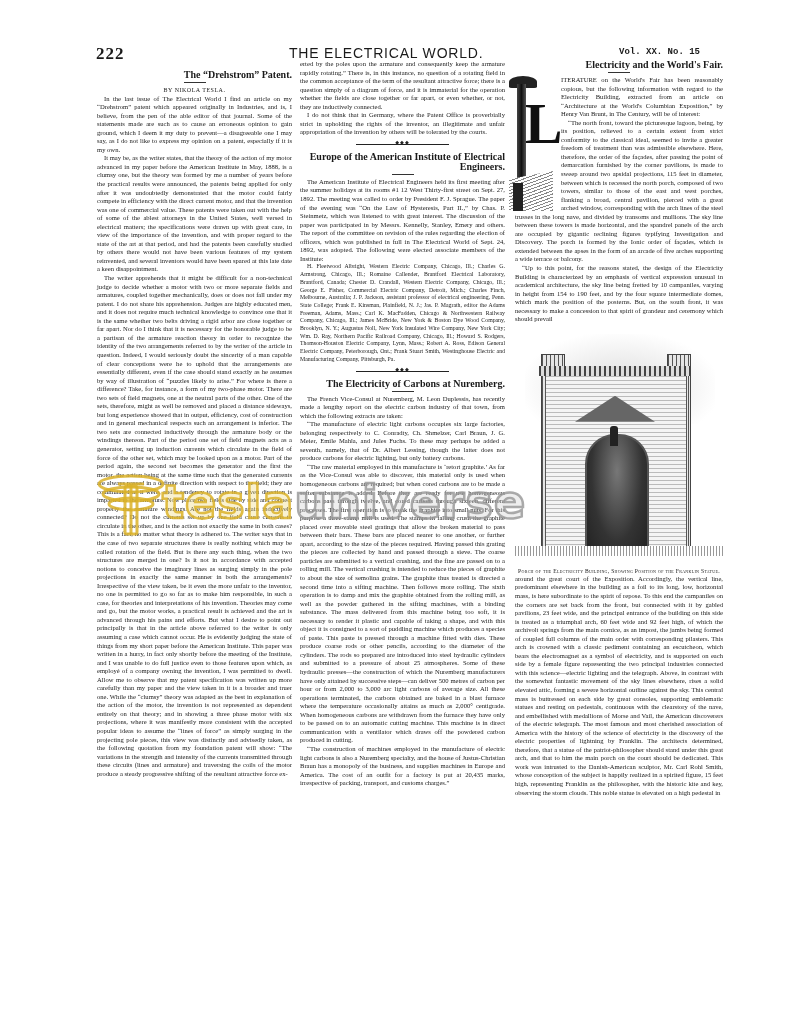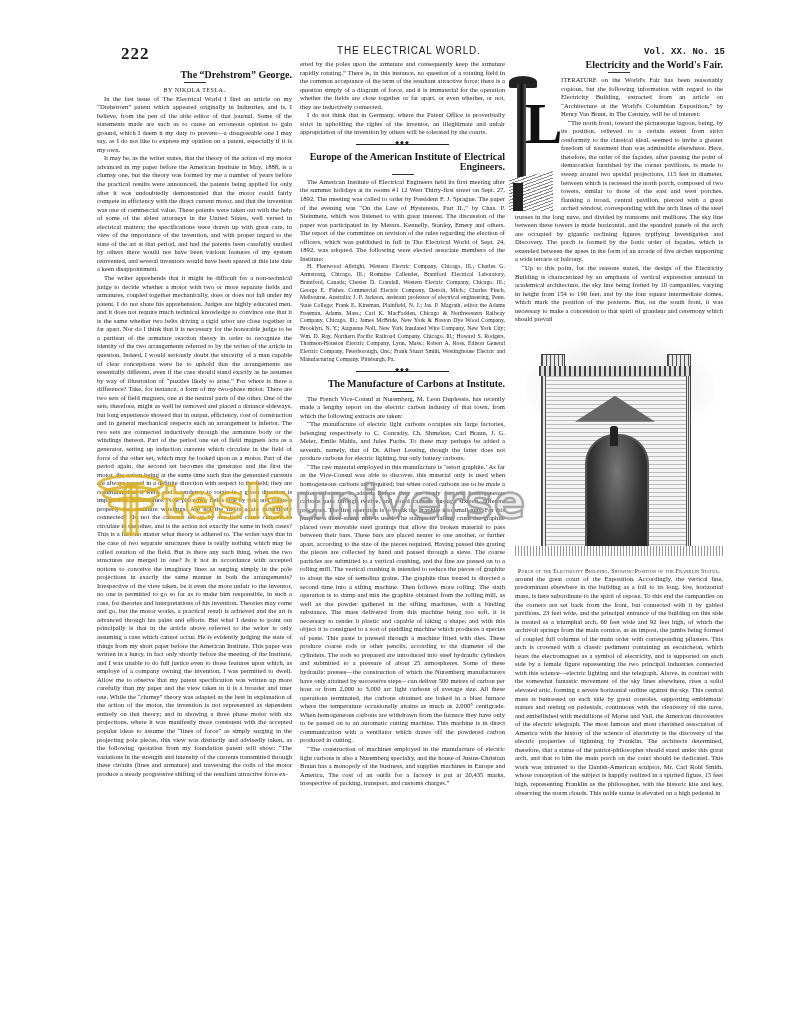--- a/index.html
+++ b/index.html
@@ -2,29 +2,29 @@
 <html><head>
   <meta charset="utf-8">
   <style>
     html, body { margin: 0; padding: 0; background: #ffffff; }
     body {
       width: 800px; height: 1035px; overflow: hidden; position: relative;
       font-family: "DejaVu Serif", "Liberation Serif", serif;
       color: #1a1a1a;
     }
     .page-header {
-      position: absolute; top: 44px; left: 96px; width: 600px; height: 20px; margin-left: 25px;
+      position: absolute; top: 44px; left: 96px; width: 600px; height: 20px;
     }
     .page-number {
       position: absolute; left: 0; top: 0;
       font-family: "Liberation Serif", serif; font-size: 17px; font-weight: bold; letter-spacing: 1px;
     }
     .journal-title {
-      position: absolute; left: 216px; top: 1px;
-      font-family: "Liberation Sans", sans-serif; font-size: 10px; letter-spacing: 0.8px;
+      position: absolute; left: 193px; top: 1px;
+      font-family: "Liberation Sans", sans-serif; font-size: 14px; letter-spacing: 0.8px;
     }
     .volume-info {
       position: absolute; right: -4px; top: 3px;
       font-family: Liberation Mono, monospace; font-size: 9px; font-weight: bold;
     }
     .col {
       position: absolute; top: 70px;
       font-family: "Liberation Serif", serif;
       font-size: 6.6px; line-height: 8.55px; text-align: justify;
       hyphens: auto;
@@ -139,38 +139,38 @@
 </head>
 <body>
 
 <div class="page-header">
   <span class="page-number">222</span>
   <span class="journal-title">THE ELECTRICAL WORLD.</span>
   <span class="volume-info">Vol. XX. No. 15</span>
 </div>
 
 <div class="col col1">
-  <p class="art-title">The “Drehstrom” George.</p>
+  <p class="art-title">The “Drehstrom” Patent.</p>
   <div class="short-rule"></div>
   <p class="byline">BY NIKOLA TESLA.</p>
   <p>In the last issue of The Electrical World I find an article on my “Drehstrom” patent which appeared originally in Industries, and is, I believe, from the pen of the able editor of that journal. Some of the statements made are such as to cause an erroneous opinion to gain ground, which I deem it my duty to prevent—a disagreeable one I may say, as I do not like to express my opinion on a patent, especially if it is my own.</p>
   <p>It may be, as the writer states, that the theory of the action of my motor advanced in my paper before the American Institute in May, 1888, is a clumsy one, but the theory was formed by me a number of years before the practical results were announced, the patents being applied for only after it was undoubtedly demonstrated that the motor could fairly compete in efficiency with the direct current motor, and that the invention was one of commercial value. These patents were taken out with the help of some of the ablest attorneys in the United States, well versed in electrical matters; the specifications were drawn up with great care, in view of the importance of the invention, and with proper regard to the state of the art at that period, and had the patents been carefully studied by others there would not have been various features of my system reinvented, and several inventors would have been spared at this late date a keen disappointment.</p>
   <p>The writer apprehends that it might be difficult for a non-technical judge to decide whether a motor with two or more separate fields and armatures, coupled together mechanically, does or does not fall under my patent. I do not share his apprehension. Judges are highly educated men, and it does not require much technical knowledge to convince one that it is the same whether two belts driving a rigid arbor are close together or far apart. Nor do I think that it is necessary for the honorable judge to be a partisan of the armature reaction theory in order to recognize the identity of the two arrangements referred to by the writer of the article in question. Indeed, I would seriously doubt the sincerity of a man capable of clear conceptions were he to uphold that the arrangements are essentially different, even if the case should stand exactly as he assumes by way of illustration of “puzzles likely to arise.” For where is there a difference? Take, for instance, a form of my two-phase motor. There are two sets of field magnets, one at the neutral parts of the other. One of the sets, therefore, might as well be removed and placed a distance sideways, but long experience showed that in output, efficiency, cost of construction and in general mechanical respects such an arrangement is inferior. The two sets are connected inductively through the armature body or the windings thereon. Part of the period one set of field magnets acts as a generator, setting up induction currents which circulate in the field of force of the other set, which may be looked upon as a motor. Part of the period again, the second set becomes the generator and the first the motor, the action being at the same time such that the generated currents are always passed in a definite direction with respect to the field; they are commutated as it were, and a tendency to rotate in a given direction is imparted to the armature. Now place two fields side by side and connect properly the armature windings. Are not the fields again inductively connected? Do not the currents set up by one field cause currents to circulate in the other, and is the action not exactly the same in both cases? This is a fact, no matter what theory is adhered to. The writer says that in the case of two separate structures there is really nothing which may be called rotation of the field. But is there any such thing, when the two structures are merged in one? Is it not in accordance with accepted notions to conceive the imaginary lines as surging simply in the pole projections in exactly the same manner in both the arrangements? Irrespective of the view taken, be it even the more unfair to the inventor, no one is permitted to go so far as to make him responsible, in such a case, for theories and interpretations of his invention. Theories may come and go, but the motor works, a practical result is achieved and the art is advanced through his pains and efforts. But what I desire to point out principally is that in the article above referred to the writer is only assuming a case which cannot occur. He is evidently judging the state of things from my short paper before the American Institute. This paper was written in a hurry, in fact only shortly before the meeting of the Institute, and I was unable to do full justice even to those features upon which, as employé of a company owning the invention, I was permitted to dwell. Allow me to observe that my patent specification was written up more carefully than my paper and the view taken in it is a broader and truer one. While the “clumsy” theory was adapted as the best in explanation of the action of the motor, the invention is not represented as dependent entirely on that theory; and in showing a three phase motor with six projections, where it was manifestly more consistent with the accepted popular ideas to assume the “lines of force” as simply surging in the projecting pole pieces, this view was distinctly and advisedly taken, as the following quotation from my foundation patent will show: “The variations in the strength and intensity of the currents transmitted through these circuits (lines and armature) and traversing the coils of the motor produce a steady progressive shifting of the resultant attractive force ex-</p>
 </div>
 
 <div class="col col2">
   <p style="text-indent:0">erted by the poles upon the armature and consequently keep the armature rapidly rotating.” There is, in this instance, no question of a rotating field in the common acceptance of the term of the resultant attractive force; there is a question simply of a diagram of force, and it is immaterial for the operation whether the fields are close together or far apart, or even whether, or not, they are inductively connected.</p>
   <p>I do not think that in Germany, where the Patent Office is proverbially strict in upholding the rights of the inventor, an illegitimate and unfair appropriation of the invention by others will be tolerated by the courts.</p>
   <div class="deco-rule"></div>
   <p class="art-title">Europe of the American Institute of Electrical Engineers.</p>
   <div class="short-rule"></div>
   <p>The American Institute of Electrical Engineers held its first meeting after the summer holidays at its rooms #1 12 West Thirty-first street on Sept. 27, 1892. The meeting was called to order by President F. J. Sprague. The paper of the evening was “On the Law of Hysteresis, Part II.,” by Chas. P. Steinmetz, which was listened to with great interest. The discussion of the paper was participated in by Messrs. Kennelly, Stanley, Emery and others. The report of the committee on revision of the rules regarding the election of officers, which was published in full in The Electrical World of Sept. 24, 1892, was adopted. The following were elected associate members of the Institute:</p>
   <p class="members">H. Fleetwood Albright, Western Electric Company, Chicago, Ill.; Charles G. Armstrong, Chicago, Ill.; Romaine Callender, Brantford Electrical Laboratory, Brantford, Canada; Chester D. Crandall, Western Electric Company, Chicago, Ill.; George E. Fisher, Commercial Electric Company, Detroit, Mich.; Charles Finch, Melbourne, Australia; J. P. Jackson, assistant professor of electrical engineering, Penn. State College; Frank E. Kinsman, Plainfield, N. J.; Jas. P. Magrath, editor the Adams Freeman, Adams, Mass.; Carl K. MacFadden, Chicago &amp; Northwestern Railway Company, Chicago, Ill.; James McBride, New York &amp; Boston Dye Wood Company, Brooklyn, N. Y.; Augustus Noll, New York Insulated Wire Company, New York City; Wm. D. Ray, Northern Pacific Railroad Company, Chicago, Ill.; Howard S. Rodgers, Thomson-Houston Electric Company, Lynn, Mass.; Robert A. Ross, Edison General Electric Company, Peterborough, Ont.; Frank Stuart Smith, Westinghouse Electric and Manufacturing Company, Pittsburgh, Pa.</p>
   <div class="deco-rule"></div>
-  <p class="art-title">The Manufacture of Carbons at Institute.</p>
+  <p class="art-title">The Electricity of Carbons at Nuremberg.</p>
   <div class="short-rule"></div>
   <p>The French Vice-Consul at Nuremberg, M. Leon Duplessis, has recently made a lengthy report on the electric carbon industry of that town, from which the following extracts are taken:</p>
   <p>“The manufacture of electric light carbons occupies six large factories, belonging respectively to C. Conradty, Ch. Shmelzer, Carl Braun, J. G. Meier, Emile Mahla, and Jules Fuchs. To these may perhaps be added a seventh, namely, that of Dr. Albert Lessing, though the latter does not produce carbons for electric lighting, but only battery carbons.</p>
   <p>“The raw material employed in this manufacture is ‘retort graphite.’ As far as the Vice-Consul was able to discover, this material only is used when homogeneous carbons are required; but when cored carbons are to be made a softer substance is added. Before they are ready for use homogeneous carbons pass through twelve, and cored carbons through sixteen, different processes. The first operation is to break the graphite into small nuts. For this purpose a three-stamp mill is used. The stamps in falling crush the graphite placed over movable steel gratings that allow the broken material to pass between their bars. These bars are placed nearer to one another, or further apart, according to the size of the pieces required. Having passed this grating the pieces are collected by hand and passed through a sieve. The coarse particles are submitted to a vertical crushing, and the fine are passed on to a rolling mill. The vertical crushing is intended to reduce the pieces of graphite to about the size of semolina grains. The graphite thus treated is directed a second time into a sifting machine. Then follows more rolling. The sixth operation is to damp and mix the graphite obtained from the rolling mill, as well as the powder gathered in the sifting machines, with a binding substance. The mass delivered from this machine being too soft, it is necessary to render it plastic and capable of taking a shape, and with this object it is consigned to a sort of puddling machine which produces a species of paste. This paste is pressed through a machine fitted with dies. These produce coarse rods or other pencils, according to the diameter of the cylinders. The rods so prepared are introduced into steel hydraulic cylinders and submitted to a pressure of about 25 atmospheres. Some of these hydraulic presses—the construction of which the Nuremberg manufacturers have only attained by successive steps—can deliver 500 metres of carbon per hour or from 2,000 to 3,000 arc light carbons of average size. All these operations terminated, the carbons obtained are baked in a blast furnace where the temperature occasionally attains as much as 2,000° centigrade. When homogeneous carbons are withdrawn from the furnace they have only to be passed on to an automatic cutting machine. This machine is in direct communication with a ventilator which draws off the powdered carbon produced in cutting.</p>
   <p>“The construction of machines employed in the manufacture of electric light carbons is also a Nuremberg specialty, and the house of Justus-Christian Braun has a monopoly of the business, and supplies machines in Europe and America. The cost of an outfit for a factory is put at 20,435 marks, irrespective of packing, transport, and customs charges.”</p>
 </div>
 
 <div class="col col3">
   <p class="art-title">Electricity and the World's Fair.</p>
   <div class="short-rule"></div>

